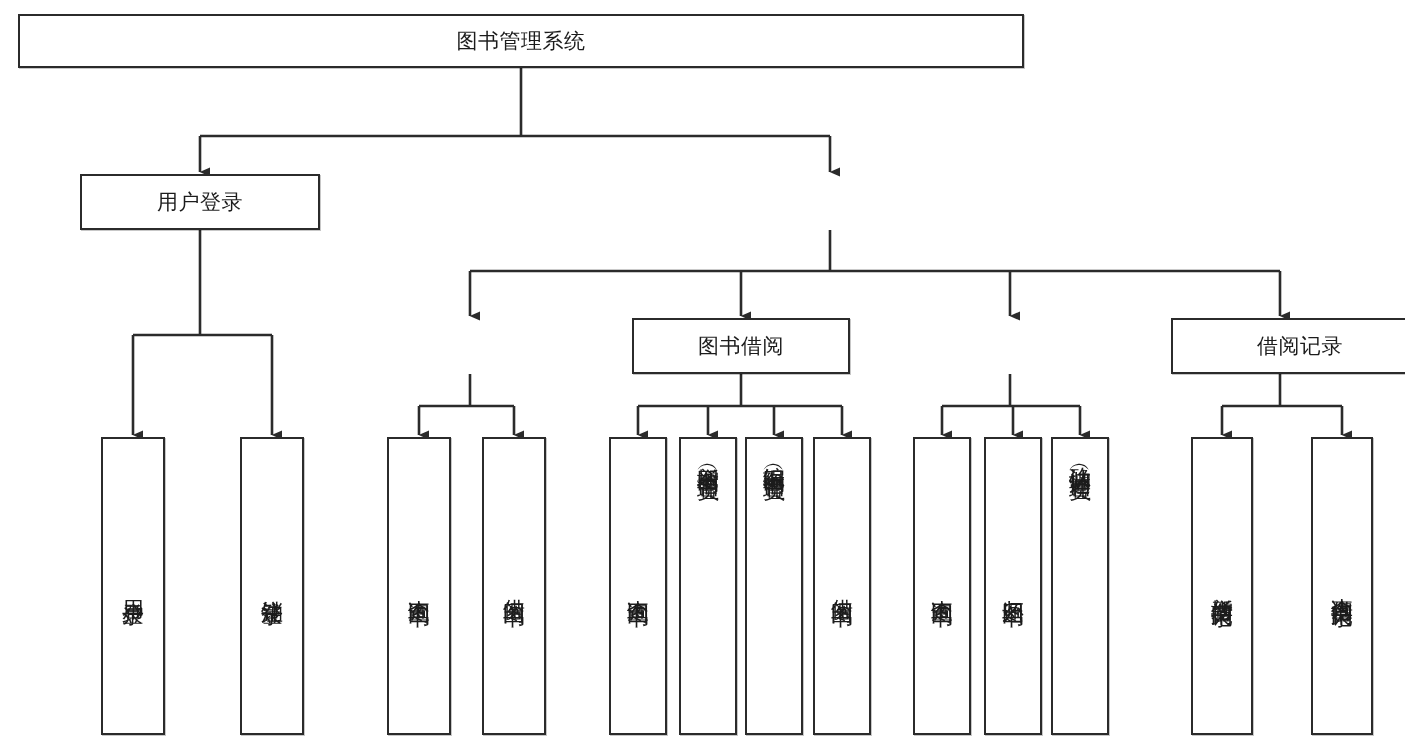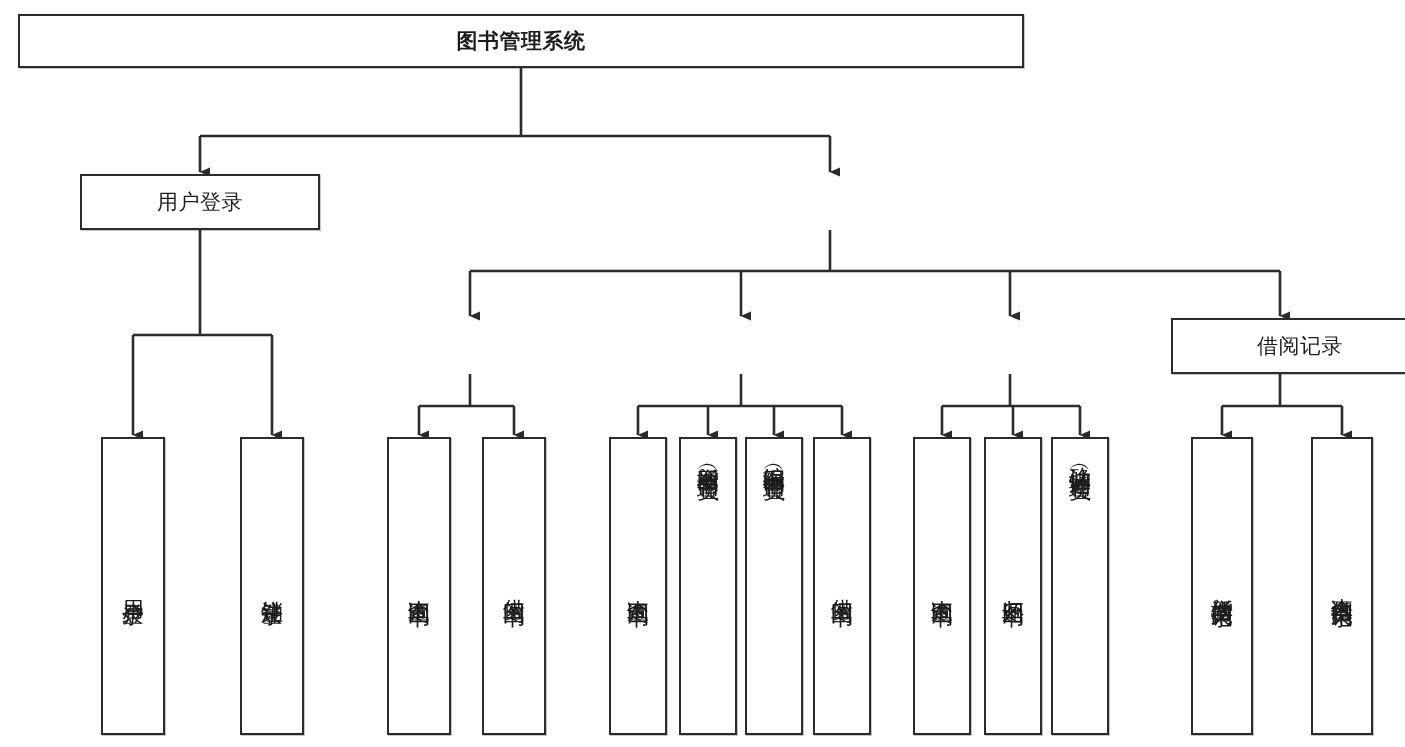--- a/index.html
+++ b/index.html
@@ -121,28 +121,31 @@
       <line x1="1013" y1="406" x2="1013" y2="435" marker-end="url(#arrowhead)"></line>
       <line x1="1080" y1="406" x2="1080" y2="435" marker-end="url(#arrowhead)"></line>
 
       <line x1="1280" y1="374" x2="1280" y2="406"></line>
       <line x1="1222" y1="406" x2="1342" y2="406"></line>
       <line x1="1222" y1="406" x2="1222" y2="435" marker-end="url(#arrowhead)"></line>
       <line x1="1342" y1="406" x2="1342" y2="435" marker-end="url(#arrowhead)"></line>
     </g>
   </svg>
 
-  <div class="node horizontal" id="node-root" style="left: 18px; top: 14px; width: 1006px; height: 54px; font-weight: bold;">
+  <div class="node horizontal" id="node-root" style="left: 18px; top: 14px; width: 1006px; height: 54px;">
     <span class="label">图书管理系统</span>
   </div>
 
   <div class="node horizontal" id="node-l2-0" style="left: 80px; top: 174px; width: 240px; height: 56px;">
     <span class="label">用户登录</span>
   </div>
 
+  <div class="node horizontal" id="node-l3-1" style="left: 632px; top: 318px; width: 218px; height: 56px;">
+    <span class="label">图书借阅</span>
+  </div>
   <div class="node horizontal" id="node-l3-3" style="left: 1171px; top: 318px; width: 258px; height: 56px;">
     <span class="label">借阅记录</span>
   </div>
 
   <div class="node vertical mid" id="node-leaf-0" style="left: 101px; top: 437px; width: 64px; height: 298px;">
     <span class="label">用户登录</span>
   </div>
   <div class="node vertical mid" id="node-leaf-1" style="left: 240px; top: 437px; width: 64px; height: 298px;">
     <span class="label">注销登录</span>
   </div>

